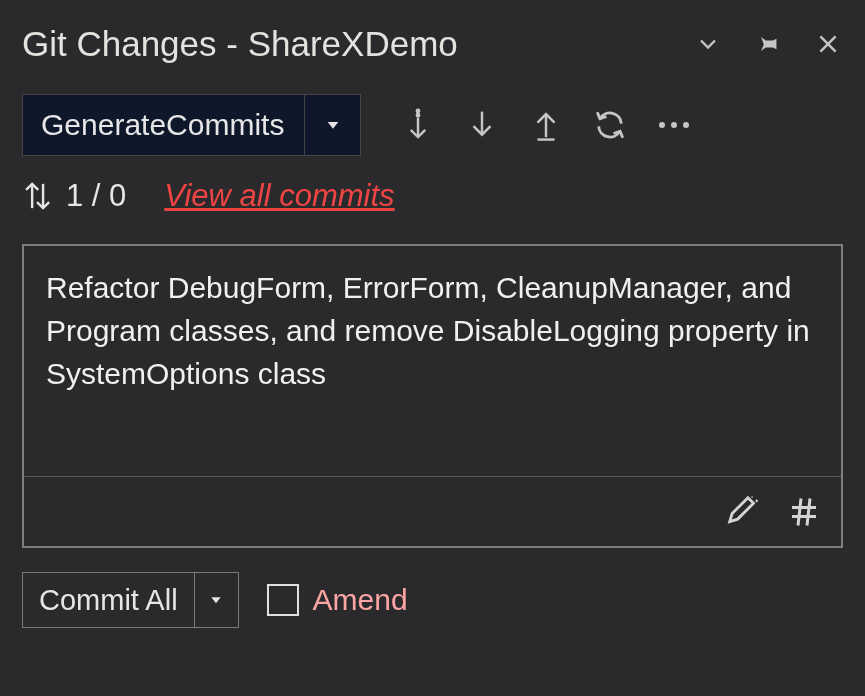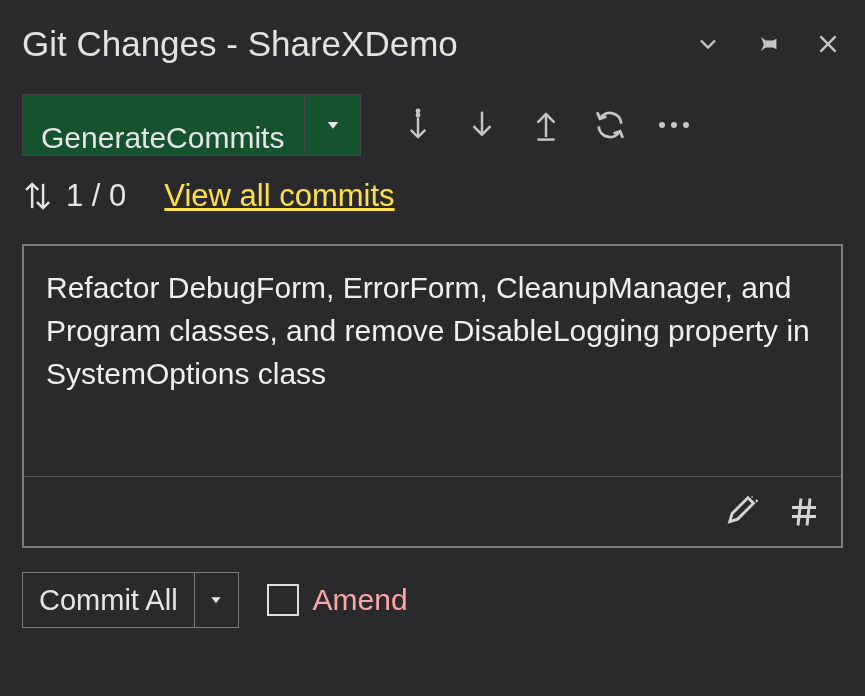--- a/index.html
+++ b/index.html
@@ -35,23 +35,23 @@
   color:#c6c6c6;
   cursor:pointer;
 }
 
 .branch-row {
   display:flex; align-items:center;
   margin-bottom:22px;
 }
 .branch-dropdown {
   height:62px;
-  background:#14532d;
+  background:#0f172a;
   border:1px solid #454547;
-  display:flex; align-items:flex-end;
+  display:flex; align-items:center;
   cursor:pointer;
 }
 .branch-name {
   font-size:30px;
   padding:0 20px 0 18px;
   color:#e6e6e6;
 }
 .branch-caret {
   width:56px; height:60px;
   border-left:1px solid #454547;
@@ -71,22 +71,23 @@
 .counts-row {
   display:flex; align-items:center;
   margin-bottom:30px;
   font-size:31px;
   color:#e6e6e6;
 }
 .updown-icon { margin-right:14px; display:inline-flex; }
 .counts-text { margin-right:38px; }
 .view-link {
   text-decoration:underline;
-  color:#fde047;
-  cursor:pointer;
+  color:#ef4444;
+  cursor:pointer;
+  font-style:italic;
 }
 
 .msg-box {
   border:2px solid #7e7e80;
   display:flex; flex-direction:column;
   margin-bottom:24px;
 }
 .msg-text {
   padding:20px 22px 28px 22px;
   font-size:30px;

